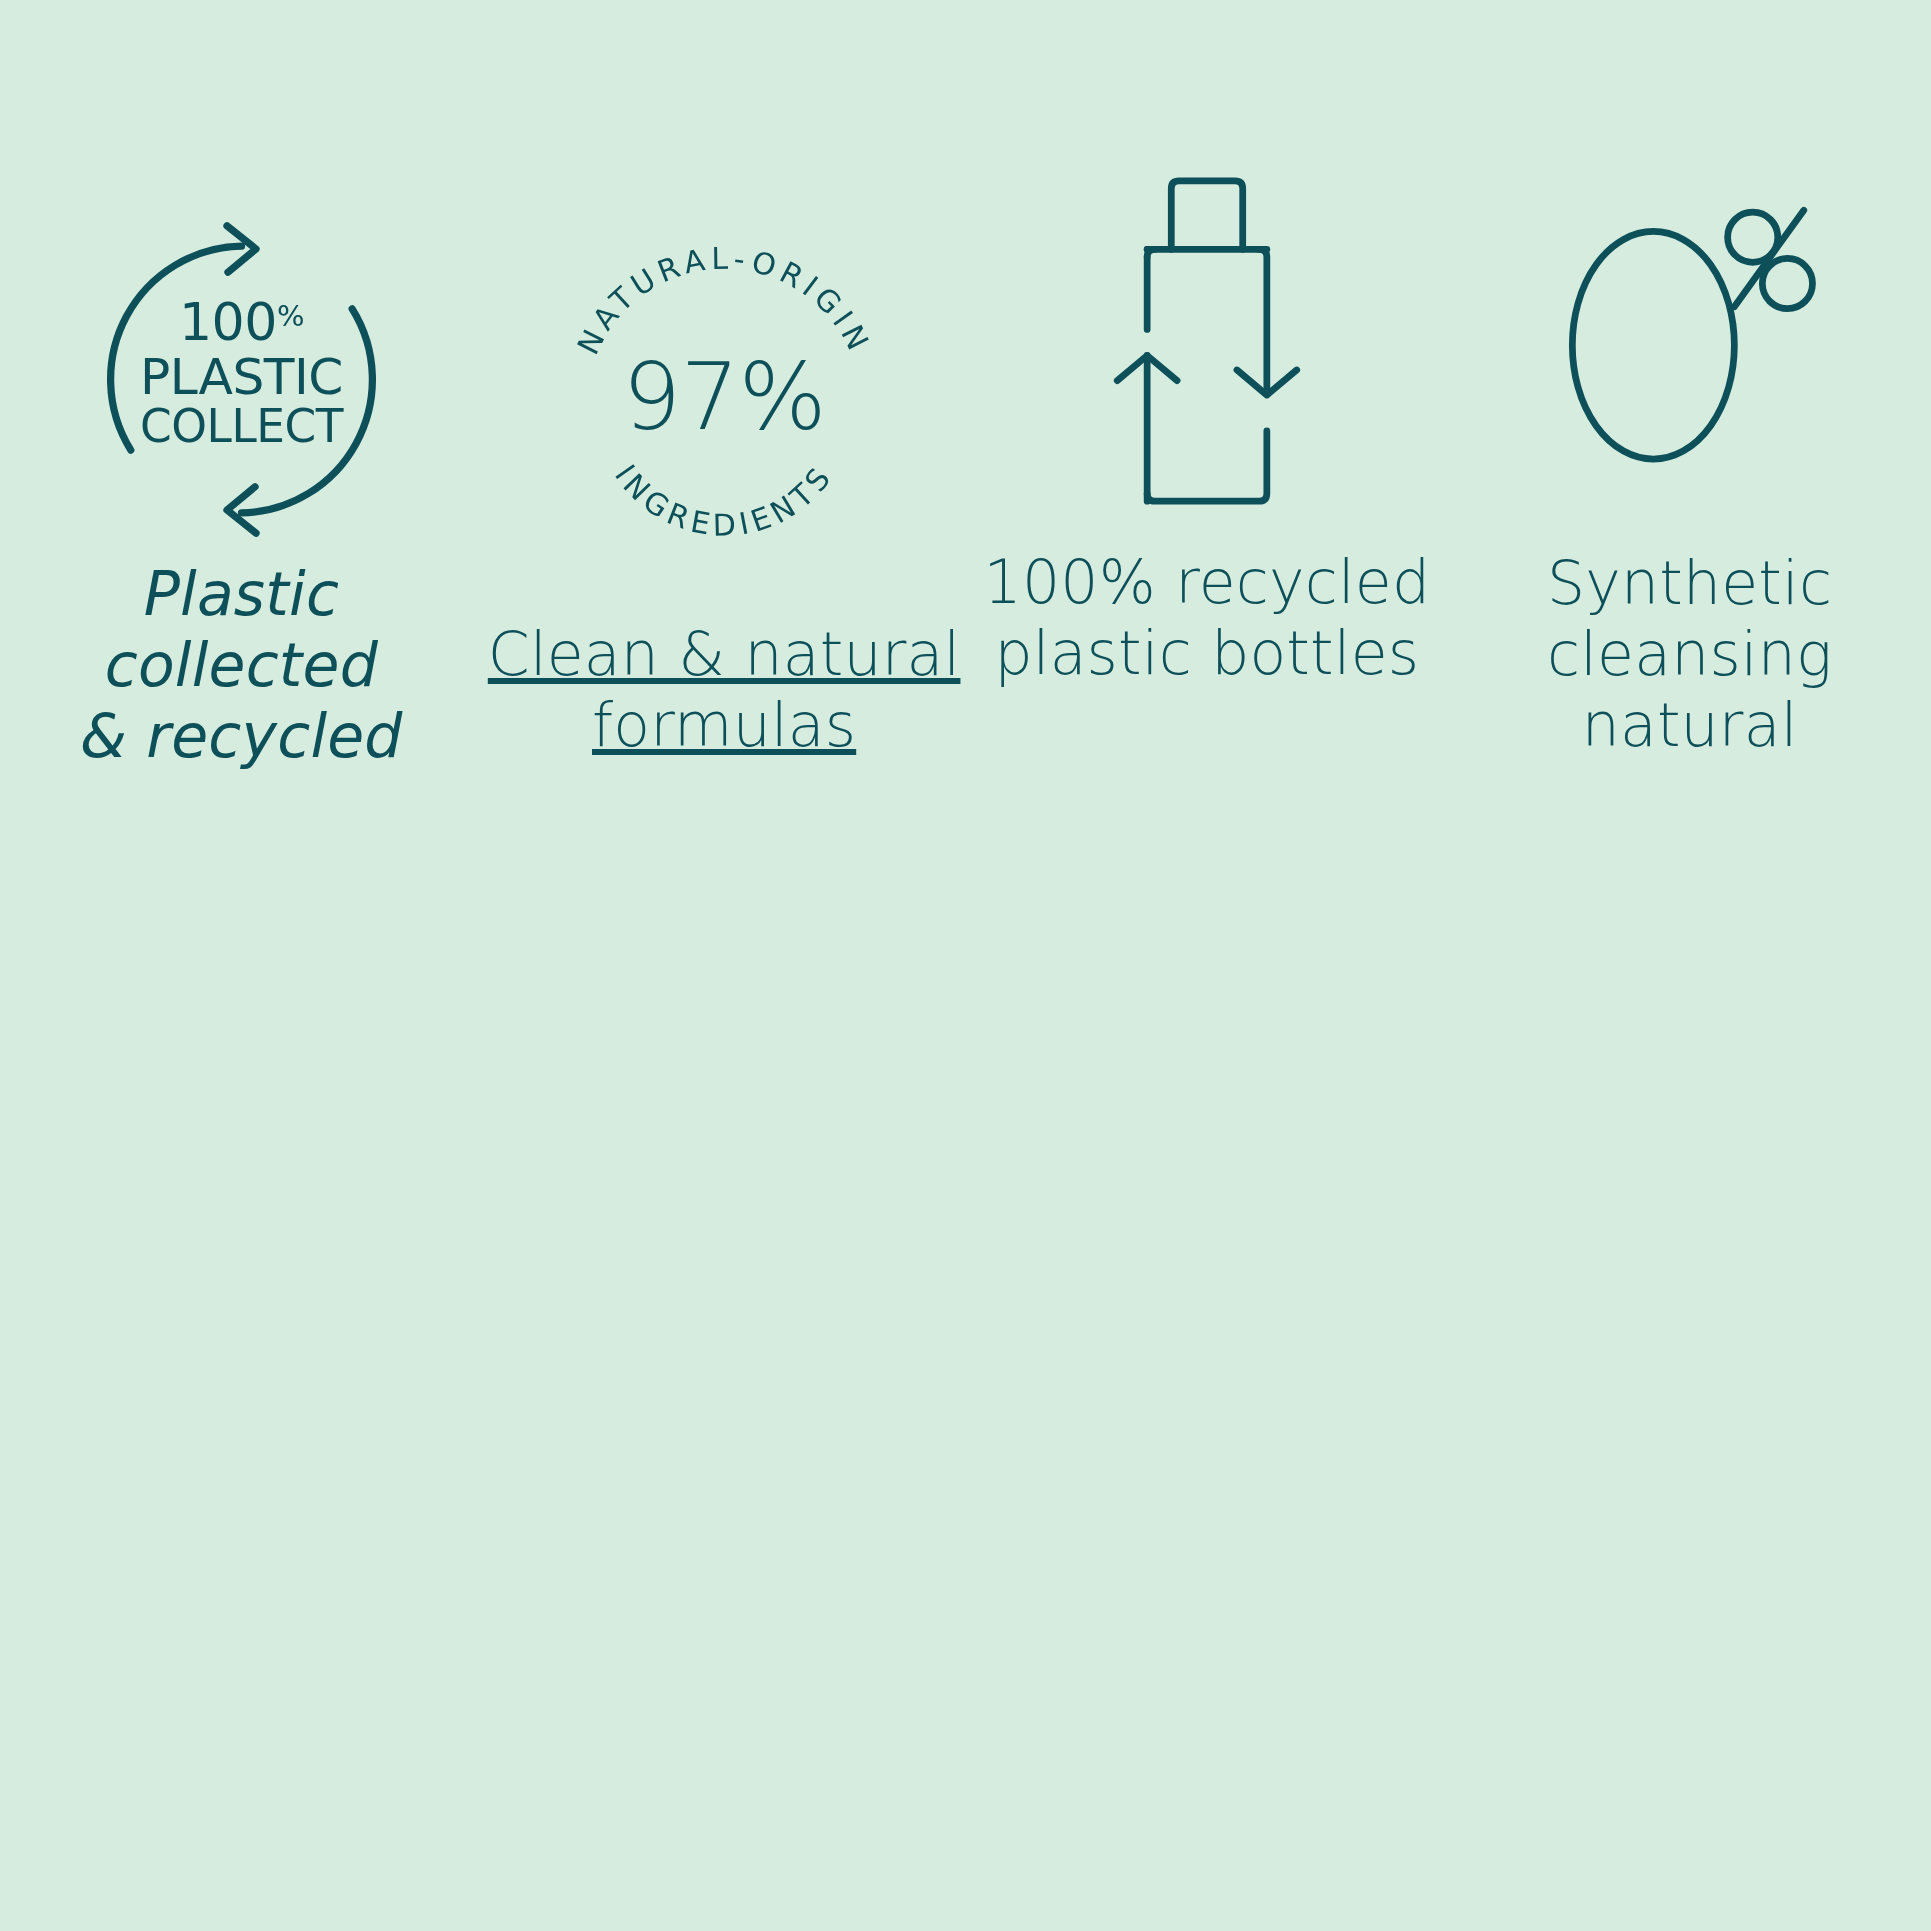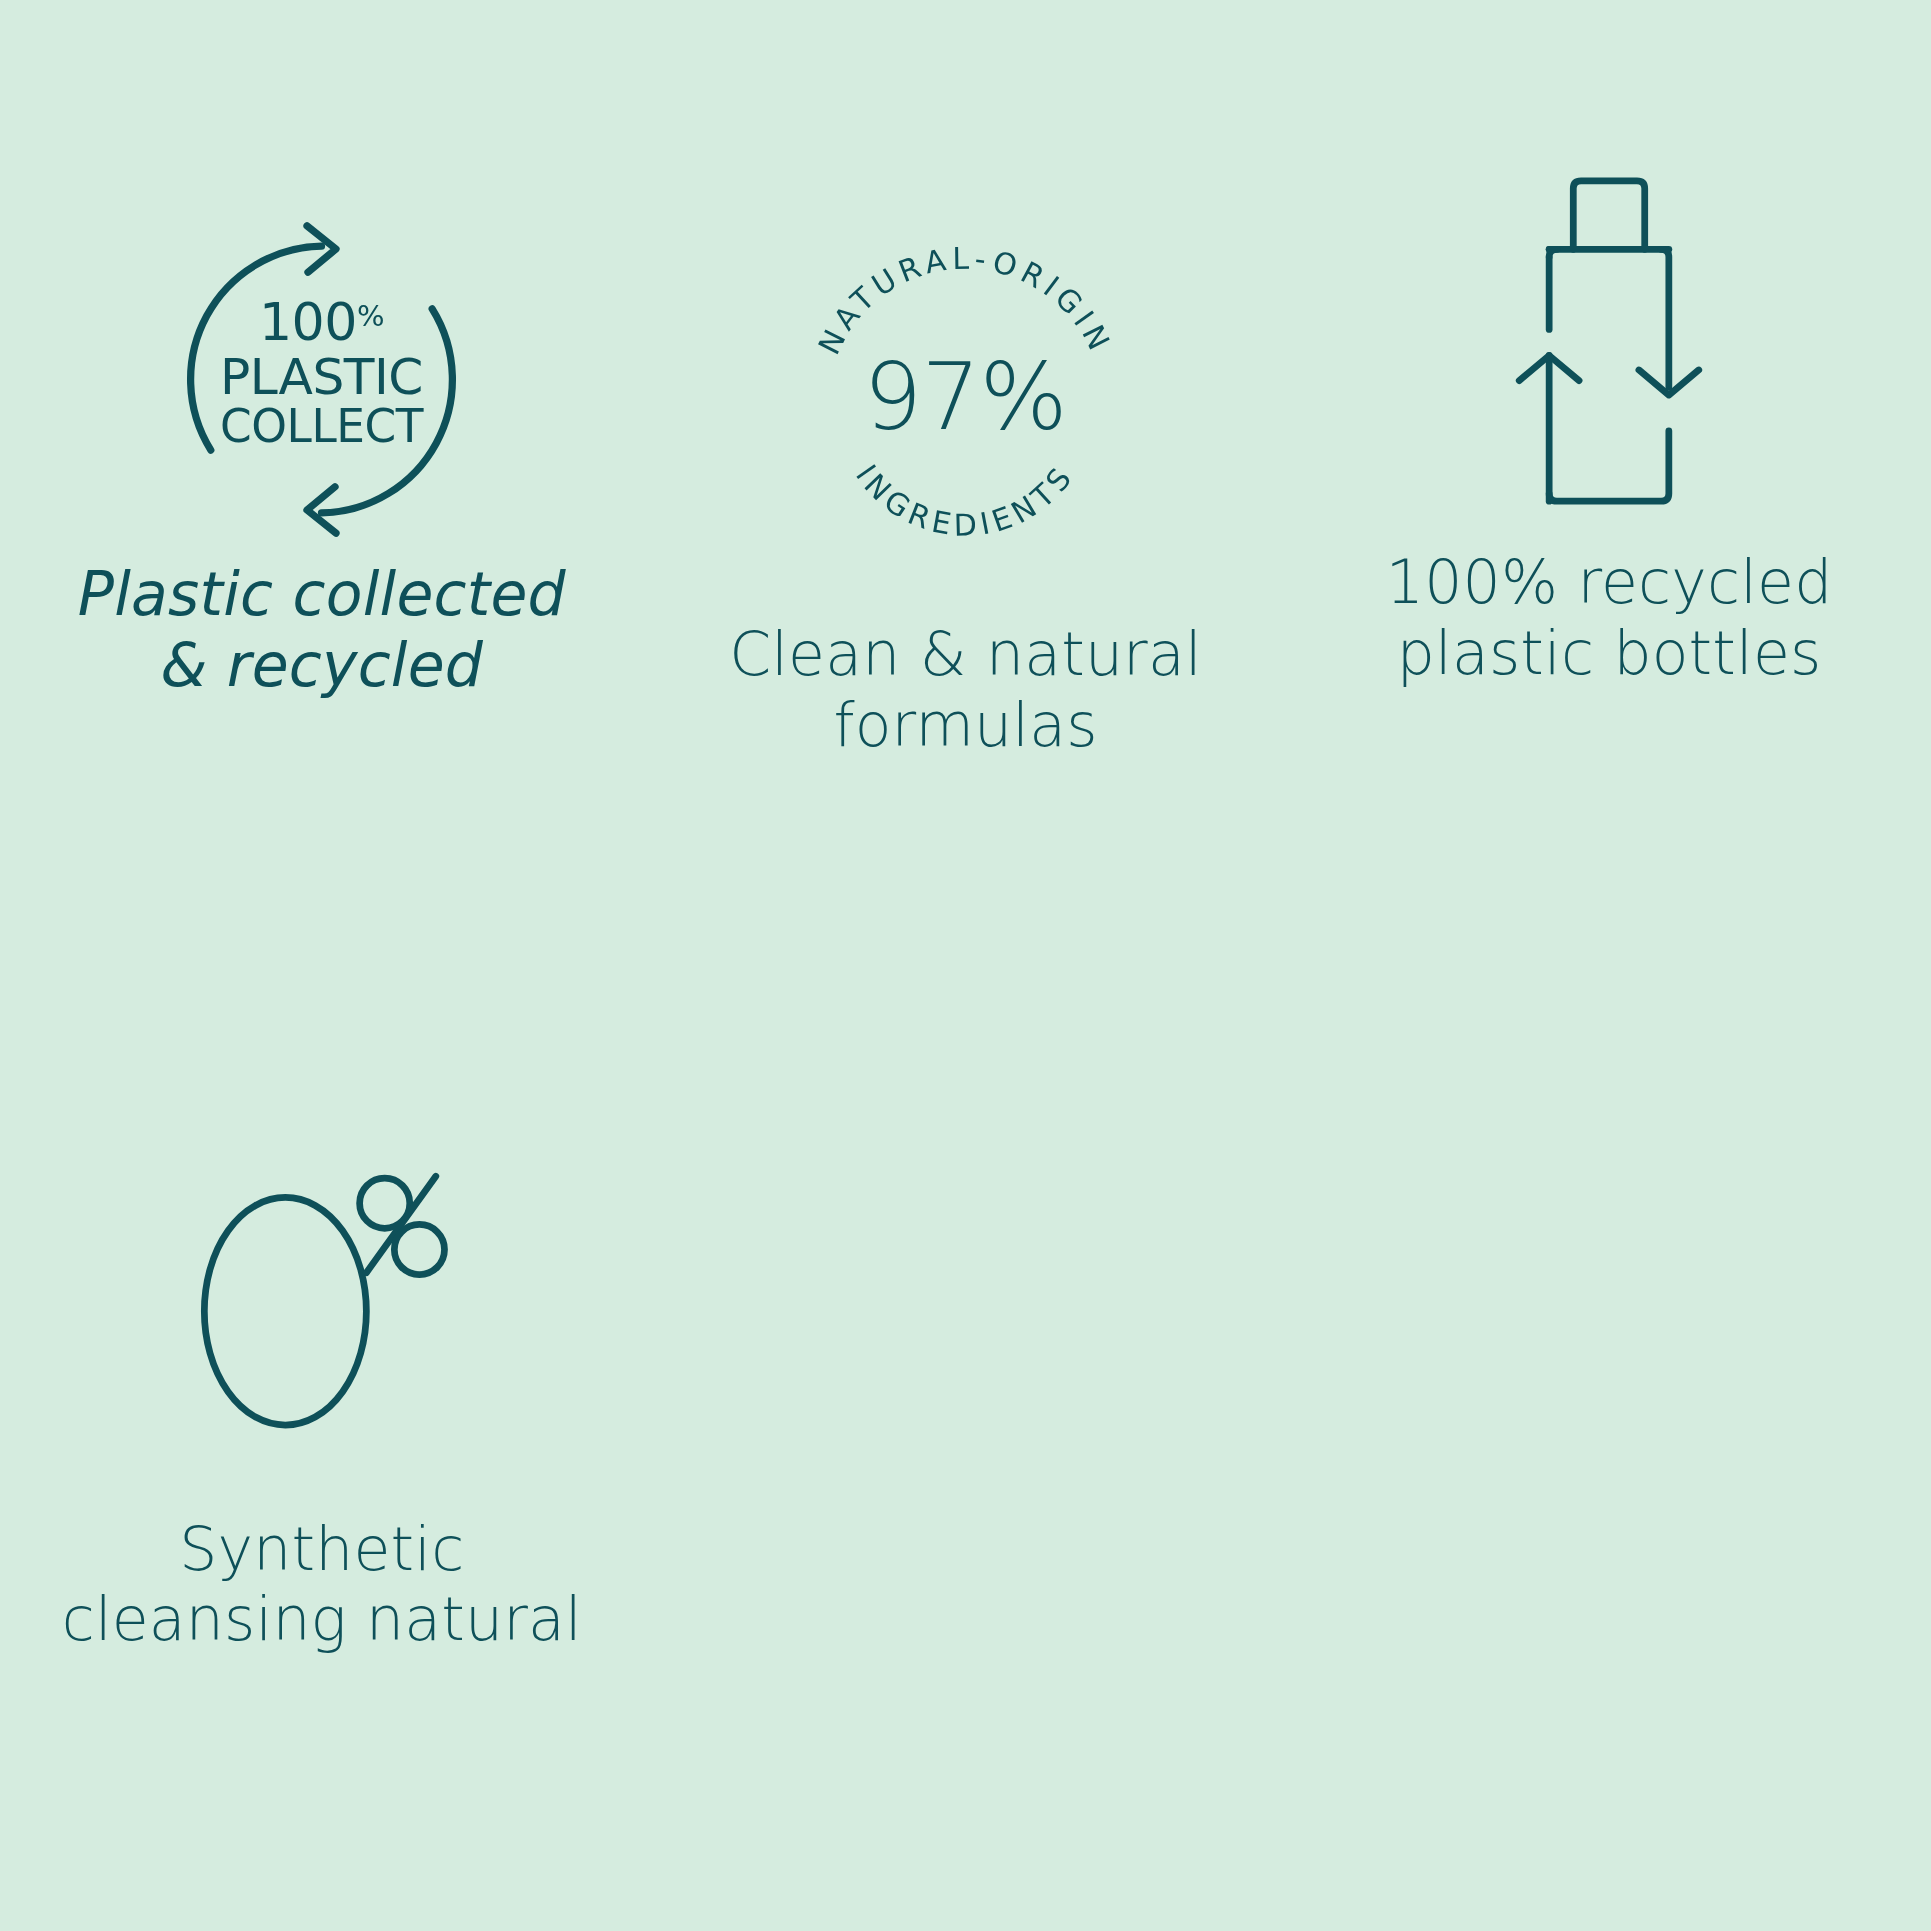--- a/index.html
+++ b/index.html
@@ -10,21 +10,21 @@
     background:#d5ecdf;
     font-family:"DejaVu Sans", sans-serif;
     overflow:hidden;
   }
 
   .board {
     position:relative;
     width:1931px; height:1931px;
     background:#d5ecdf;
     display:grid;
-    grid-template-columns:1fr 1fr 1fr;
+    grid-template-columns:1fr 1fr 1fr 1fr;
     grid-template-rows:1fr 1fr;
   }
 
   .cell {
     position:relative;
     display:flex;
     flex-direction:column;
     align-items:center;
   }
 
@@ -45,21 +45,21 @@
     color:#0e5059;
     font-family:"DejaVu Sans", sans-serif;
     font-weight:300;
     font-size:60px;
     line-height:1.18;
     letter-spacing:0.2px;
     text-align:center;
     white-space:pre-line;
   }
   .cap-tl { margin-top:20px;font-style:italic; }
-  .cap-tr { margin-top:39px; }
+  .cap-tr { margin-top:39px;text-decoration:underline; }
   .cap-bl { margin-top:37px; }
   .cap-br { margin-top:60px; }
 </style>
 </head>
 <body style="background: rgb(213, 236, 223);">
 
 <div class="board">
 
   <div class="cell cell-tl">
     <div class="icon-wrap">

